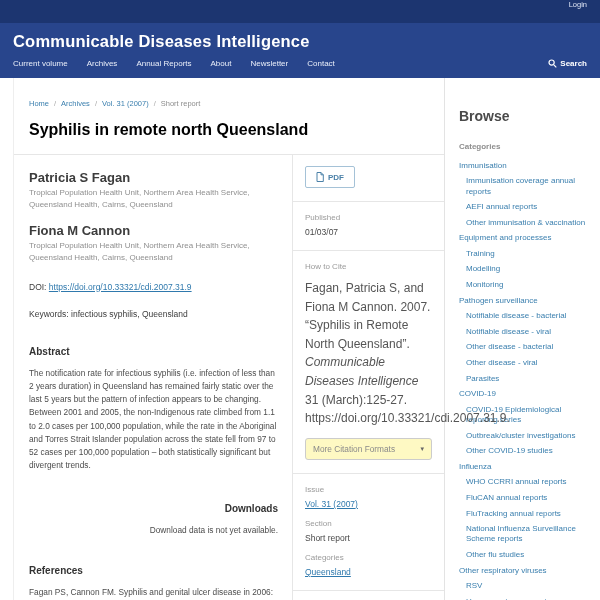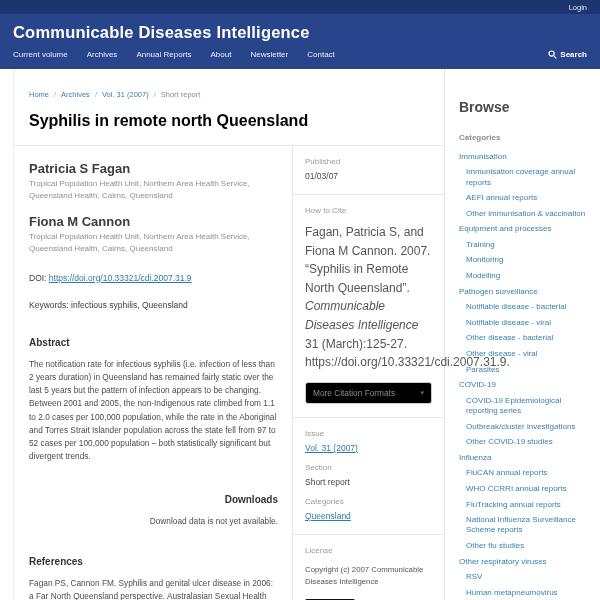--- a/index.html
+++ b/index.html
@@ -1,21 +1,21 @@
 <!DOCTYPE html>
 <html><head>
 <meta charset="utf-8">
 <style>
   * { margin:0; padding:0; box-sizing:border-box; }
   html,body { width:600px; height:600px; overflow:hidden; background:#fff;
     font-family:"Liberation Sans","DejaVu Sans",sans-serif; color:#474747; }
   a { text-decoration:none; }
 
   
-  .topbar { background:#1c3570; height:14px; display:flex; justify-content:flex-end; align-items:center; padding:0 13px; }
+  .topbar { background:#1c3570; height:23px; display:flex; justify-content:flex-end; align-items:flex-start; padding:0 13px; }
   .topbar a { color:#dde4f4; font-size:7.5px; }
   .masthead { background:#28458c; padding:9px 13px 0; }
   .site-title { color:#ffffff; font-size:16.5px; font-weight:bold; letter-spacing:.2px; }
   .mainnav { background:#28458c; display:flex; align-items:center; padding:8px 13px 10px; }
   .mainnav .nav-item { color:#e9eef9; font-size:8px; margin-right:19px; cursor:pointer; }
   .nav-search { margin-left:auto; display:flex; align-items:center; gap:3px; color:#ffffff; font-size:8px; font-weight:bold; cursor:pointer; }
 
   
   .content-wrap { display:flex; height:534px; }
   .main-col { width:445px; border-right:1px solid #e3e3e3; position:relative; }
@@ -48,21 +48,21 @@
   .meta-label { font-size:8px; color:#9a9a9a; }
   .meta-value { font-size:8.5px; color:#474747; margin-top:5px; }
   .meta-group { margin-bottom:10px; }
   .meta-group:last-child { margin-bottom:0; }
   .meta-link { color:#2f79ad !important; text-decoration:underline; }
   .pdf-btn { display:inline-flex; align-items:center; gap:4px; border:1px solid #a5c2d7; border-radius:2px;
     color:#4b81a8; font-size:8px; font-weight:bold; padding:5px 10px; background:#fff; cursor:pointer; }
   .cite-text { font-size:12px; line-height:1.55; color:#555555; margin-top:8px; }
   .cite-text i { font-style:italic; }
   .dropdown { margin-top:10px; border:1px solid #cccccc; border-radius:3px; padding:5px 7px;
-    display:flex; justify-content:space-between; align-items:center; color:#8a8a8a; font-size:8.3px; cursor:pointer; background:#000000; }
+    display:flex; justify-content:space-between; align-items:center; color:#8a8a8a; font-size:8.3px; cursor:pointer; background:#fef9c3; }
   .dropdown .caret { color:#666666; font-size:7px; }
   .license-p { font-size:7.8px; line-height:1.6; color:#555555; margin-top:9px; }
   .cc-badge { margin-top:10px; }
 
   
   .browse-heading { font-size:14px; font-weight:bold; color:#4a4a4a; }
   .browse-cats { font-size:8px; font-weight:bold; color:#8e8e8e; margin-top:18px; }
   .browse-list { list-style:none; margin-top:7px; }
   .browse-list li { font-size:8px; line-height:1.3; padding:2.6px 0; }
   .browse-list li a { color:#3a7fae; }
@@ -138,20 +138,29 @@
 
         <div class="section" style="margin-top:28px;">
           <h2>References</h2>
           <p style="margin-bottom:13px;">Fagan PS, Cannon FM. Syphilis and genital ulcer disease in 2006: a Far North Queensland perspective. Australasian Sexual Health Conference, Melbourne 2006; poster presentation.</p>
 
         </div>
       </div>
 
       <div class="meta-col">
 
+        <div class="meta-sec">
+          <button class="pdf-btn">
+            <svg width="8" height="10" viewBox="0 0 8 10">
+                <path d="M1 .5 H5 L7.3 2.8 V9.5 H1 Z" fill="none" stroke="#4b81a8" stroke-width="1"></path>
+                <path d="M5 .5 V2.8 H7.3" fill="none" stroke="#4b81a8" stroke-width="1"></path>
+              </svg>
+            <span>PDF</span>
+          </button>
+        </div>
 
         <div class="meta-sec">
           <div class="meta-label">Published</div>
           <div class="meta-value">01/03/07</div>
         </div>
 
         <div class="meta-sec">
           <div class="meta-label">How to Cite</div>
           <div class="cite-text"><span>Fagan, Patricia S, and Fiona M Cannon. 2007. “Syphilis in Remote North Queensland”. </span><i>Communicable Diseases Intelligence</i><span> 31 (March):125-27. https://doi.org/10.33321/cdi.2007.31.9.</span></div>
           <div class="dropdown">
@@ -203,35 +212,35 @@
   <div class="side-col">
     <div class="browse-heading">Browse</div>
     <div class="browse-cats">Categories</div>
     <ul class="browse-list">
       <li><a href="#">Immunisation</a></li>
       <li class="child"><a href="#">Immunisation coverage annual reports</a></li>
       <li class="child"><a href="#">AEFI annual reports</a></li>
       <li class="child"><a href="#">Other immunisation &amp; vaccination</a></li>
       <li><a href="#">Equipment and processes</a></li>
       <li class="child"><a href="#">Training</a></li>
+      <li class="child"><a href="#">Modelling</a></li>
       <li class="child"><a href="#">Monitoring</a></li>
-      <li class="child"><a href="#">Modelling</a></li>
       <li><a href="#">Pathogen surveillance</a></li>
       <li class="child"><a href="#">Notifiable disease - bacterial</a></li>
       <li class="child"><a href="#">Notifiable disease - viral</a></li>
       <li class="child"><a href="#">Other disease - bacterial</a></li>
       <li class="child"><a href="#">Other disease - viral</a></li>
       <li class="child"><a href="#">Parasites</a></li>
       <li><a href="#">COVID-19</a></li>
       <li class="child"><a href="#">COVID-19 Epidemiological reporting series</a></li>
       <li class="child"><a href="#">Outbreak/cluster investigations</a></li>
       <li class="child"><a href="#">Other COVID-19 studies</a></li>
       <li><a href="#">Influenza</a></li>
+      <li class="child"><a href="#">WHO CCRRI annual reports</a></li>
       <li class="child"><a href="#">FluCAN annual reports</a></li>
-      <li class="child"><a href="#">WHO CCRRI annual reports</a></li>
       <li class="child"><a href="#">FluTracking annual reports</a></li>
       <li class="child"><a href="#">National Influenza Surveillance Scheme reports</a></li>
       <li class="child"><a href="#">Other flu studies</a></li>
       <li><a href="#">Other respiratory viruses</a></li>
       <li class="child"><a href="#">RSV</a></li>
       <li class="child"><a href="#">Human metapneumovirus</a></li>
 
     </ul>
   </div>
 </div>

